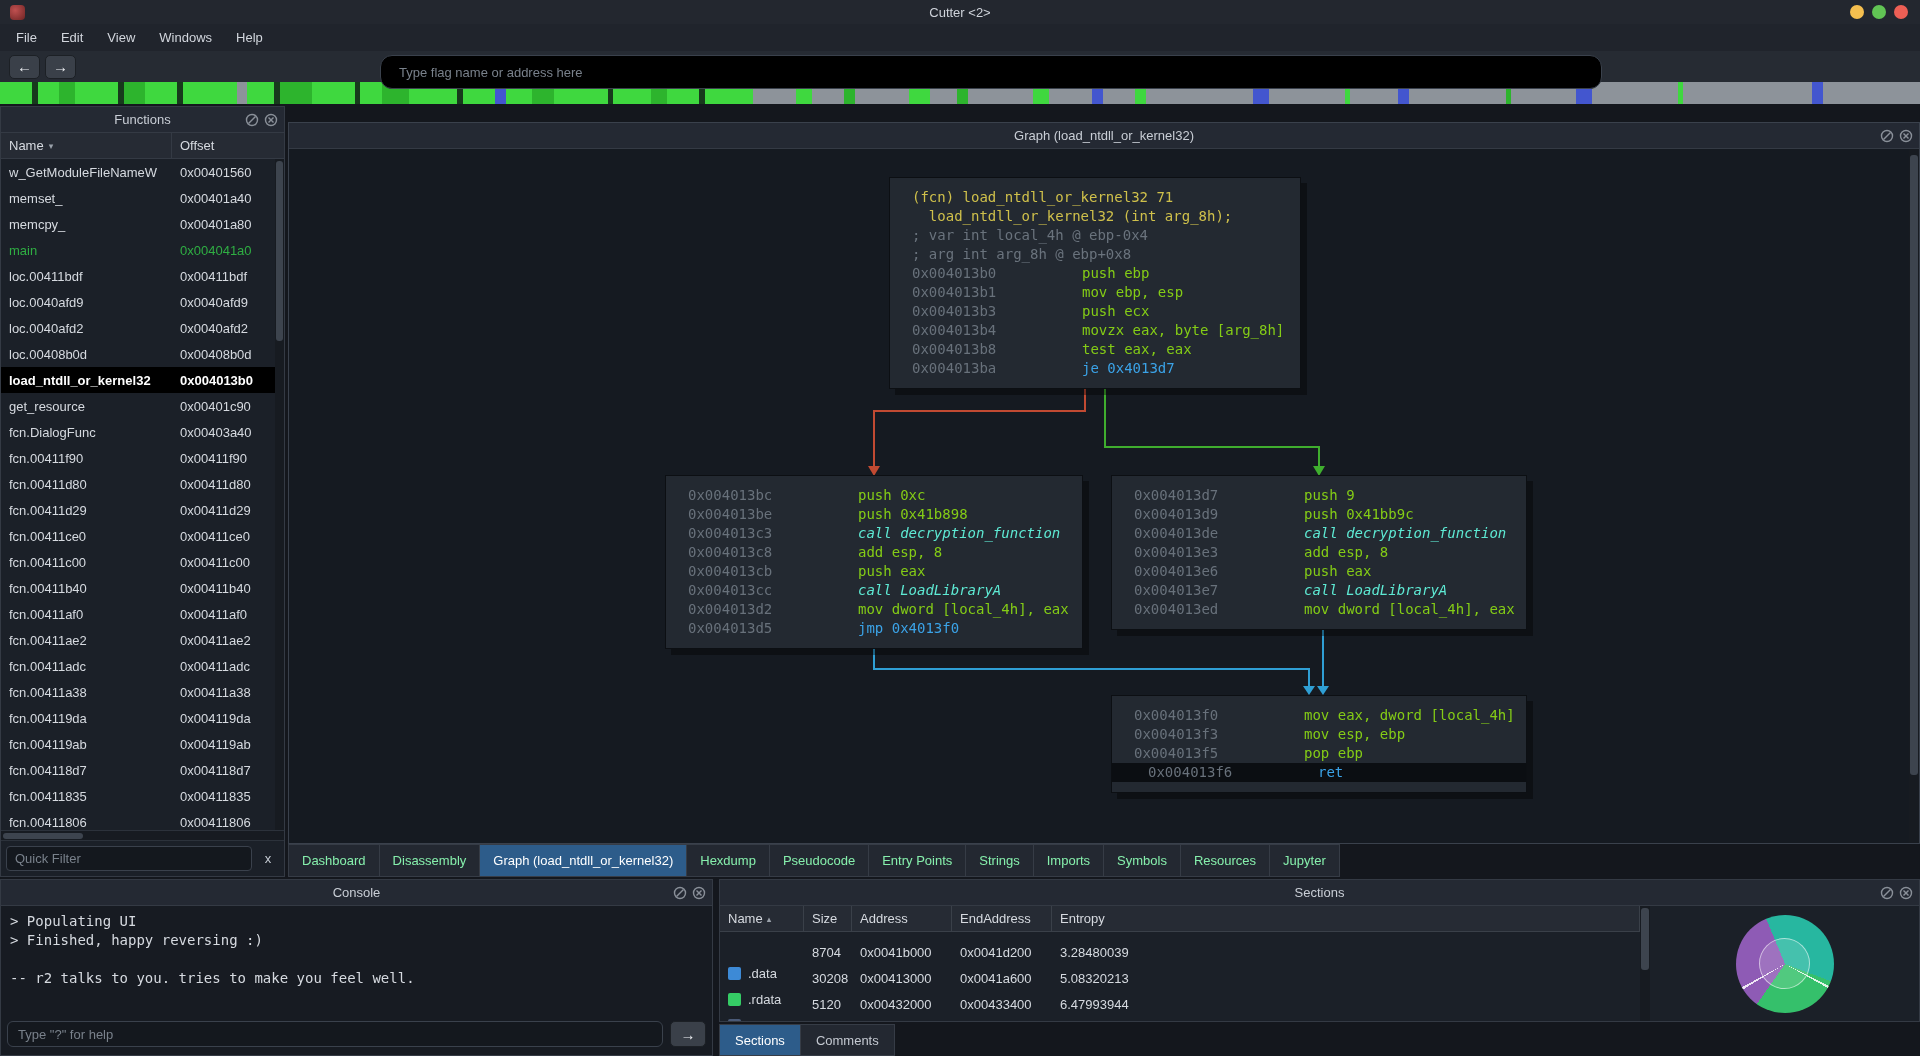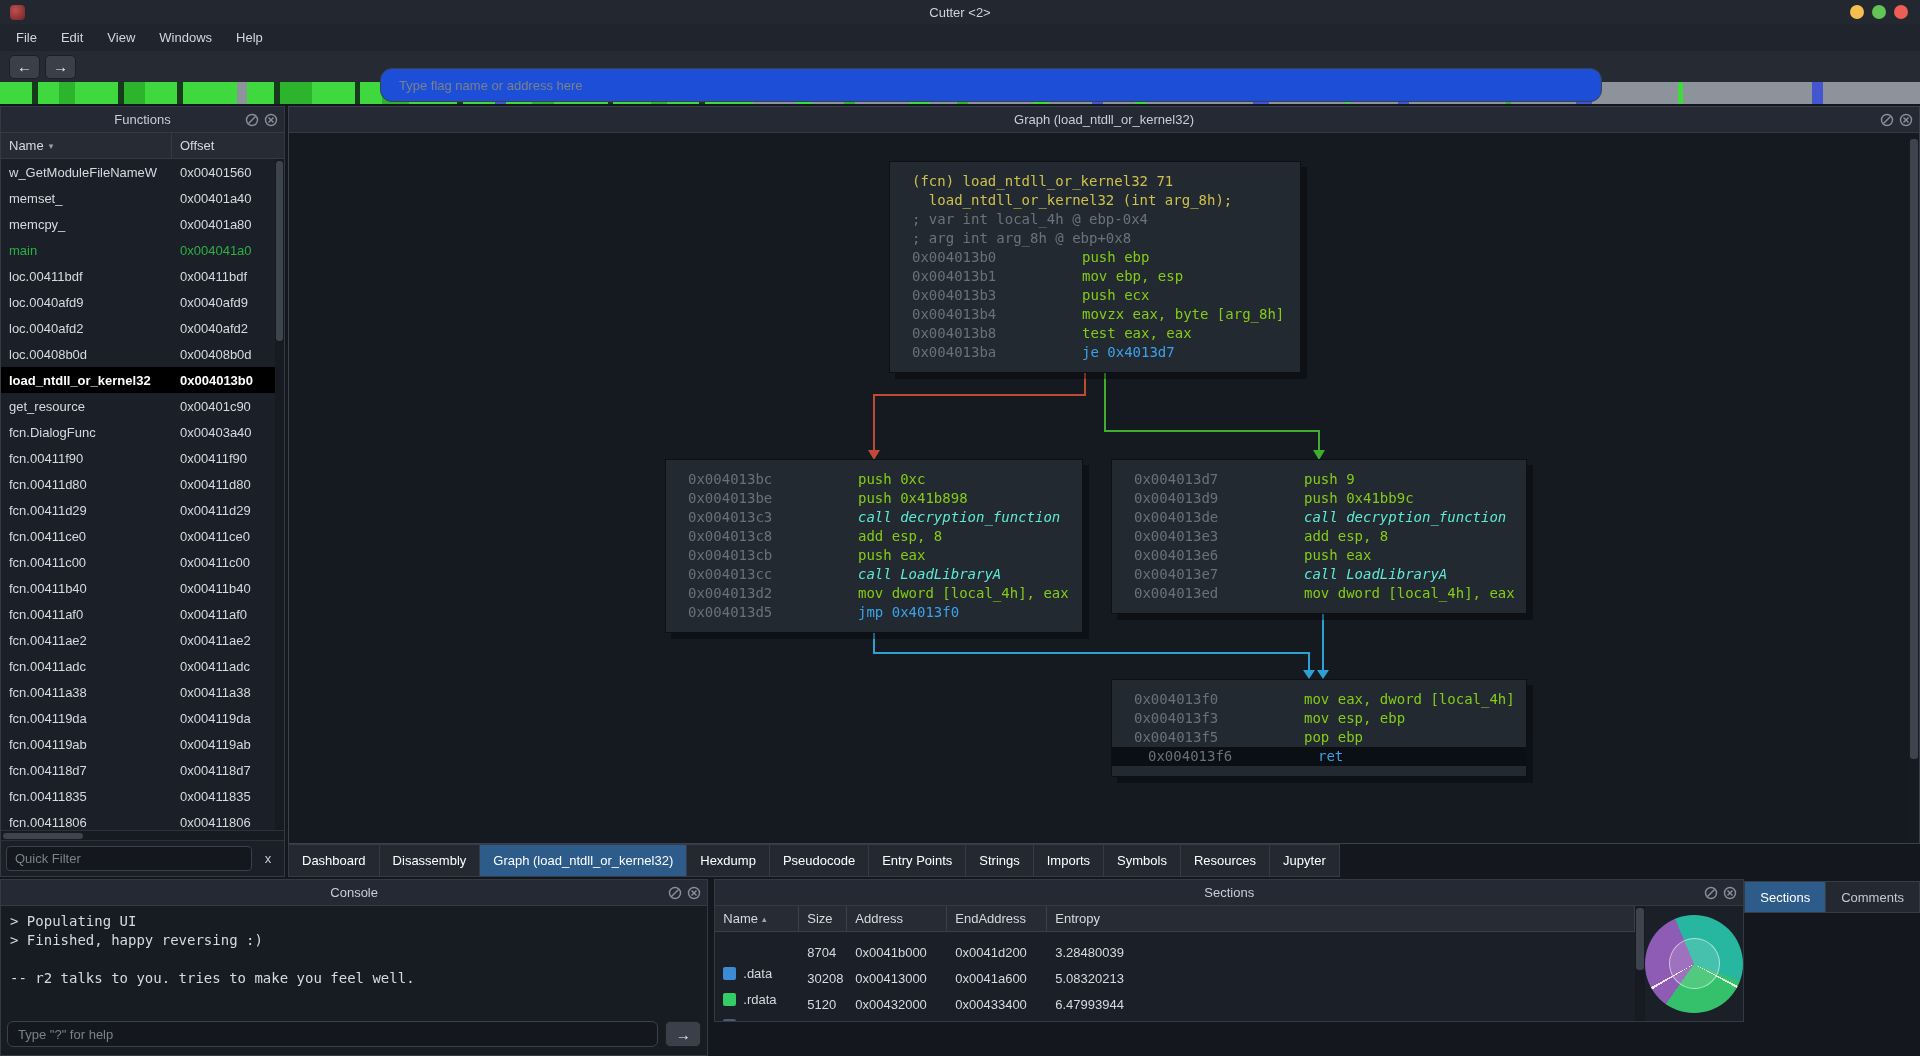--- a/index.html
+++ b/index.html
@@ -15,22 +15,22 @@
   .light { width:14px; height:14px; border-radius:50%; }
   .light.yellow { background:#f5bf4f; } .light.green { background:#61c454; } .light.red { background:#ed5f55; }
 
   
   .menubar { height:27px; background:#20242c; display:flex; align-items:center; padding-left:4px; }
   .menu-item { padding:4px 12px; color:#d2d6dd; cursor:default; }
   .toolbar { height:31px; background:#262b33; display:flex; align-items:center; position:relative; }
   .nav-btn { width:31px; height:24px; background:#3a4049; border:1px solid #1c2025; border-radius:5px;
              color:#eceef2; font-weight:bold; font-size:15px; display:flex; align-items:center; justify-content:center; }
   .nav-btn.back { margin-left:9px; } .nav-btn.fwd { margin-left:5px; }
-  .address-input { position:absolute; left:380px; top:17px; width:1222px; height:23px; border-radius:12px;
-                   background:#1d4ed8; border:1px solid #3a414c; color:#c9ced6; padding:16px 18px; font-size:13px; outline:none; }
+  .address-input { position:absolute; left:380px; top:4px; width:1222px; height:23px; border-radius:12px;
+                   background:#000000; border:1px solid #3a414c; color:#c9ced6; padding:16px 18px; font-size:13px; outline:none; }
   .address-input::placeholder { color:#79818b; }
 
   
   .memmap { height:22px; display:flex; background:#1e241e; overflow:hidden; }
   .mm-seg { height:100%; }
 
   
   .panel { background:#1b2028; border:1px solid #343a44; }
   .panel-header { height:26px; background:#242933; border-bottom:1px solid #343a44; display:flex;
                   align-items:center; justify-content:center; position:relative; color:#c9ced6; flex:none; }
@@ -54,55 +54,55 @@
   .vscroll { position:absolute; top:0; right:0; bottom:0; width:9px; background:#171b21; }
   .vthumb { position:absolute; left:1px; right:1px; border-radius:3px; background:#3d444e; }
   .fn-hscroll { height:10px; background:#171b21; border-top:1px solid #2c323b; position:relative; flex:none; }
   .fn-hthumb { position:absolute; left:2px; top:2px; width:80px; height:6px; border-radius:3px; background:#3d444e; }
   .quickfilter-row { height:36px; display:flex; align-items:center; gap:5px; padding:0 5px; border-top:1px solid #2c323b; flex:none; }
   .quickfilter-row input { flex:1; height:25px; background:#14181e; border:1px solid #3a414c; border-radius:4px;
                            color:#c9ced6; padding:0 8px; font-size:13px; outline:none; }
   .quickfilter-row input::placeholder { color:#79818b; }
   .qf-clear { width:22px; height:25px; background:transparent; border:none; color:#c6ccd4; font-size:13px; cursor:default; }
 
-  .right-col { flex:1; display:flex; flex-direction:column; }
+  .right-col { flex:1; display:flex; flex-direction:column;margin-top:16px; }
   .graph-wrap { flex:1; background:#151a21; border:1px solid #3a414c; position:relative; overflow:hidden; }
   .graph-canvas { position:absolute; top:26px; left:0; right:10px; bottom:0; }
   .graph-edges { position:absolute; inset:0; width:100%; height:100%; }
   .graph-vscroll { position:absolute; top:26px; right:0; bottom:0; width:10px; background:#171b21; }
 
   .gblock { position:absolute; background:#232931; border:1px solid #0c0f13; box-shadow:6px 6px 0 rgba(0,0,0,.38);
             padding:10px 0 10px 0; font-family:"DejaVu Sans Mono", monospace; font-size:14px; }
   .gline { line-height:19px; white-space:pre; padding:0 16px 0 22px; }
   .gline .addr { display:inline-block; width:170px; color:#68717b; }
   .gline.norm .txt { color:#84cc16; }
   .gline.call .txt { color:#5eead4;font-style:italic; }
   .gline.jump .txt { color:#3ba3e8; }
   .gline.fcn  { color:#cfc04b; }
   .gline.comment { color:#6a737d; }
   .gline.hl { background:#0b0e12;padding-left:36px; }
 
   .tabbar { height:33px; display:flex; align-items:stretch; margin-top:0; background:#14171d; }
-  .tab { display:flex; align-items:center; padding:0 13px; background:#232831; color:#ffffff;
+  .tab { display:flex; align-items:center; padding:0 13px; background:#232831; color:#86efac;
          border:1px solid #363c46; border-left:none; cursor:default; white-space:nowrap; }
   .tab:first-child { border-left:1px solid #363c46; }
   .tab.active { background:#2d5c8a; color:#ffffff; }
 
   
   .bottom { display:flex; gap:6px; margin-top:2px; height:177px; }
   .console-panel { width:713px; display:flex; flex-direction:column; background:#171b22; border:1px solid #343a44; }
   .console-output { flex:1; padding:6px 9px; font-family:"DejaVu Sans Mono", monospace; font-size:14px; line-height:19px; color:#d6dae0; overflow:hidden; }
   .console-input-row { height:36px; display:flex; align-items:center; gap:7px; padding:0 6px 6px 6px; }
   .console-input-row input { flex:1; height:26px; background:#14181e; border:1px solid #3a414c; border-radius:6px;
                              color:#c9ced6; padding:0 10px; font-size:13px; outline:none; }
   .console-input-row input::placeholder { color:#79818b; }
   .console-send { width:36px; height:26px; background:#3a4049; border:1px solid #1c2025; border-radius:5px;
                   color:#eceef2; font-weight:bold; font-size:15px; display:flex; align-items:center; justify-content:center; }
 
-  .bottom-right { flex:1; display:flex; flex-direction:row; }
+  .bottom-right { flex:1; display:flex; flex-direction:column; }
   .sections-panel { height:143px; display:flex; flex-direction:column; }
   .sections-body { flex:1; display:flex; position:relative; overflow:hidden; }
   .sections-table { width:920px; flex:none; }
   .st-head { display:grid; grid-template-columns:84px 48px 100px 100px 1fr; height:26px; background:#262b34;
              border-bottom:1px solid #3a4049; }
   .st-head .cell { display:flex; align-items:center; gap:4px; padding-left:8px; border-right:1px solid #3a4049; }
   .st-row { display:grid; grid-template-columns:84px 48px 100px 100px 1fr; height:26px; align-items:center; }
   .st-row .cell { padding-left:8px; white-space:nowrap; overflow:hidden; }
   .st-row .name-cell { display:flex; align-items:center;margin-top:41px; }
   .swatch { width:13px; height:13px; border-radius:2px; margin-right:7px; flex:none; }

